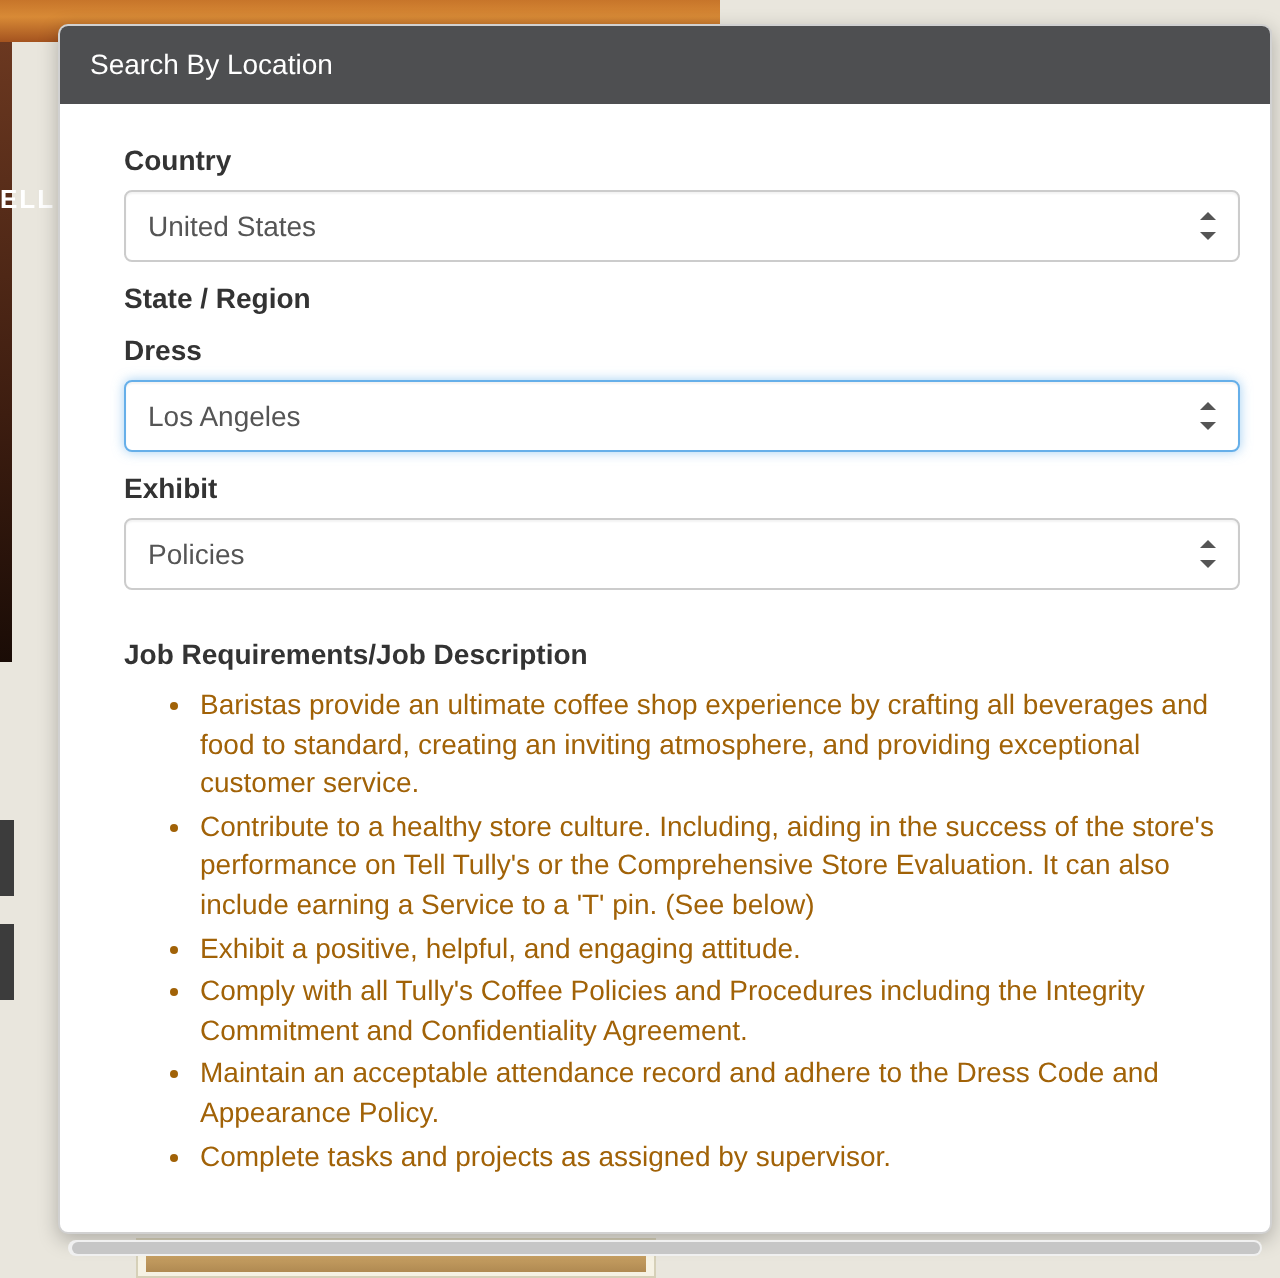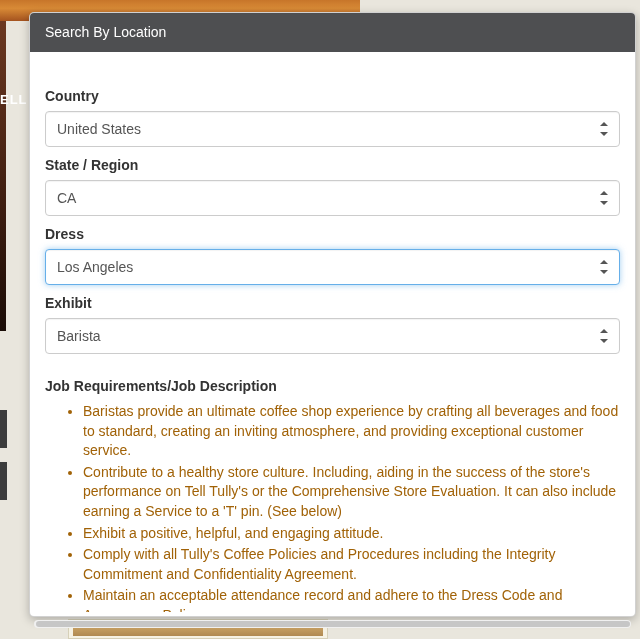--- a/index.html
+++ b/index.html
@@ -55,23 +55,24 @@
   overflow: hidden;
 }
 .panel-header {
   background: #4e4f51;
   color: #fff;
   font-weight: 400;
   font-size: 14px;
   padding: 11px 15px 12px;
 }
 .panel-body {
-  padding: 26px 15px 0;
+  padding: 10px 15px 0;
   max-height: 560px;
   overflow: hidden;
+  margin-left: 17px;
 }
 .field-label {
   font-weight: 700;
   font-size: 14px;
   color: #333;
   margin: 10px 0 7px;
 }
 .select-wrap {
   position: relative;
   border: 1px solid #ccc;
@@ -148,34 +149,30 @@
   <div class="panel-header">Search By Location</div>
   <div class="panel-body">
 
     <div class="field-label">Country</div>
     <div class="select-wrap">
       <span class="value">United States</span>
       <span class="caret"></span>
     </div>
 
     <div class="field-label">State / Region</div>
-    <div class="select-wrap">
-      <span class="value">CA</span>
-      <span class="caret"></span>
-    </div>
 
     <div class="field-label">Dress</div>
     <div class="select-wrap select-focused">
       <span class="value">Los Angeles</span>
       <span class="caret"></span>
     </div>
 
     <div class="field-label">Exhibit</div>
     <div class="select-wrap">
-      <span class="value">Barista</span>
+      <span class="value">Policies</span>
       <span class="caret"></span>
     </div>
 
     <div class="section-title">Job Requirements/Job Description</div>
     <ul class="reqs">
       <li>Baristas provide an ultimate coffee shop experience by crafting all beverages and food to standard, creating an inviting atmosphere, and providing exceptional customer service.</li>
       <li>Contribute to a healthy store culture. Including, aiding in the success of the store's performance on Tell Tully's or the Comprehensive Store Evaluation. It can also include earning a Service to a 'T' pin. (See below)</li>
       <li>Exhibit a positive, helpful, and engaging attitude.</li>
       <li>Comply with all Tully's Coffee Policies and Procedures including the Integrity Commitment and Confidentiality Agreement.</li>
       <li>Maintain an acceptable attendance record and adhere to the Dress Code and Appearance Policy.</li>

